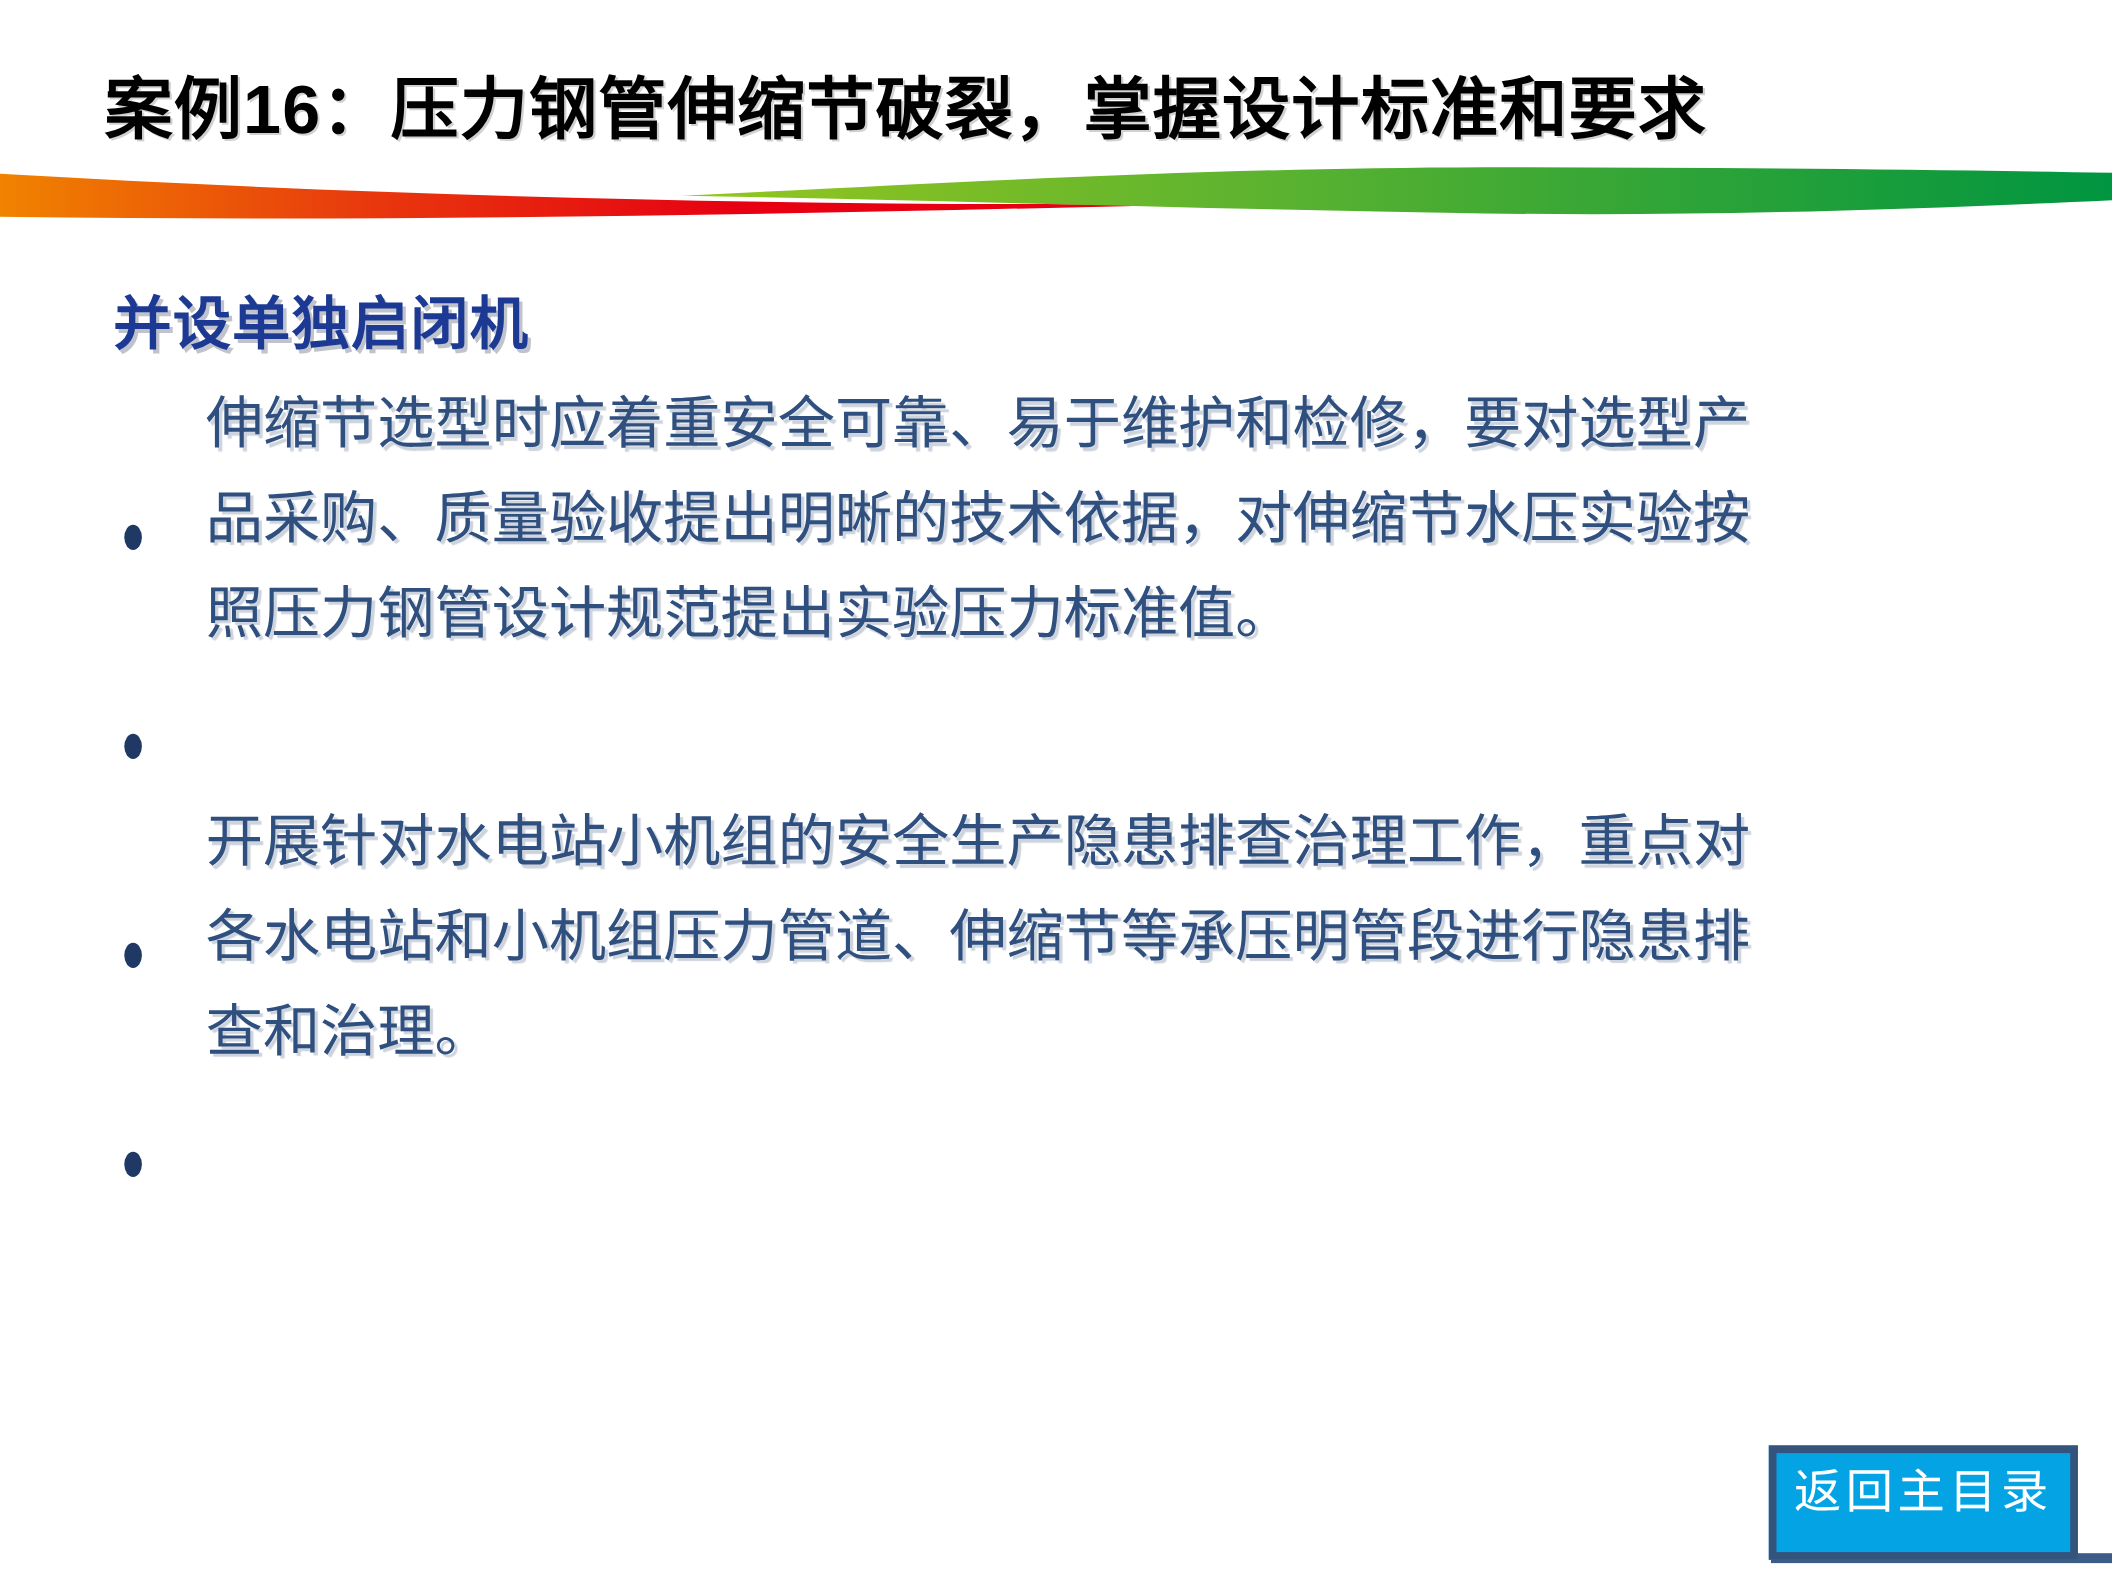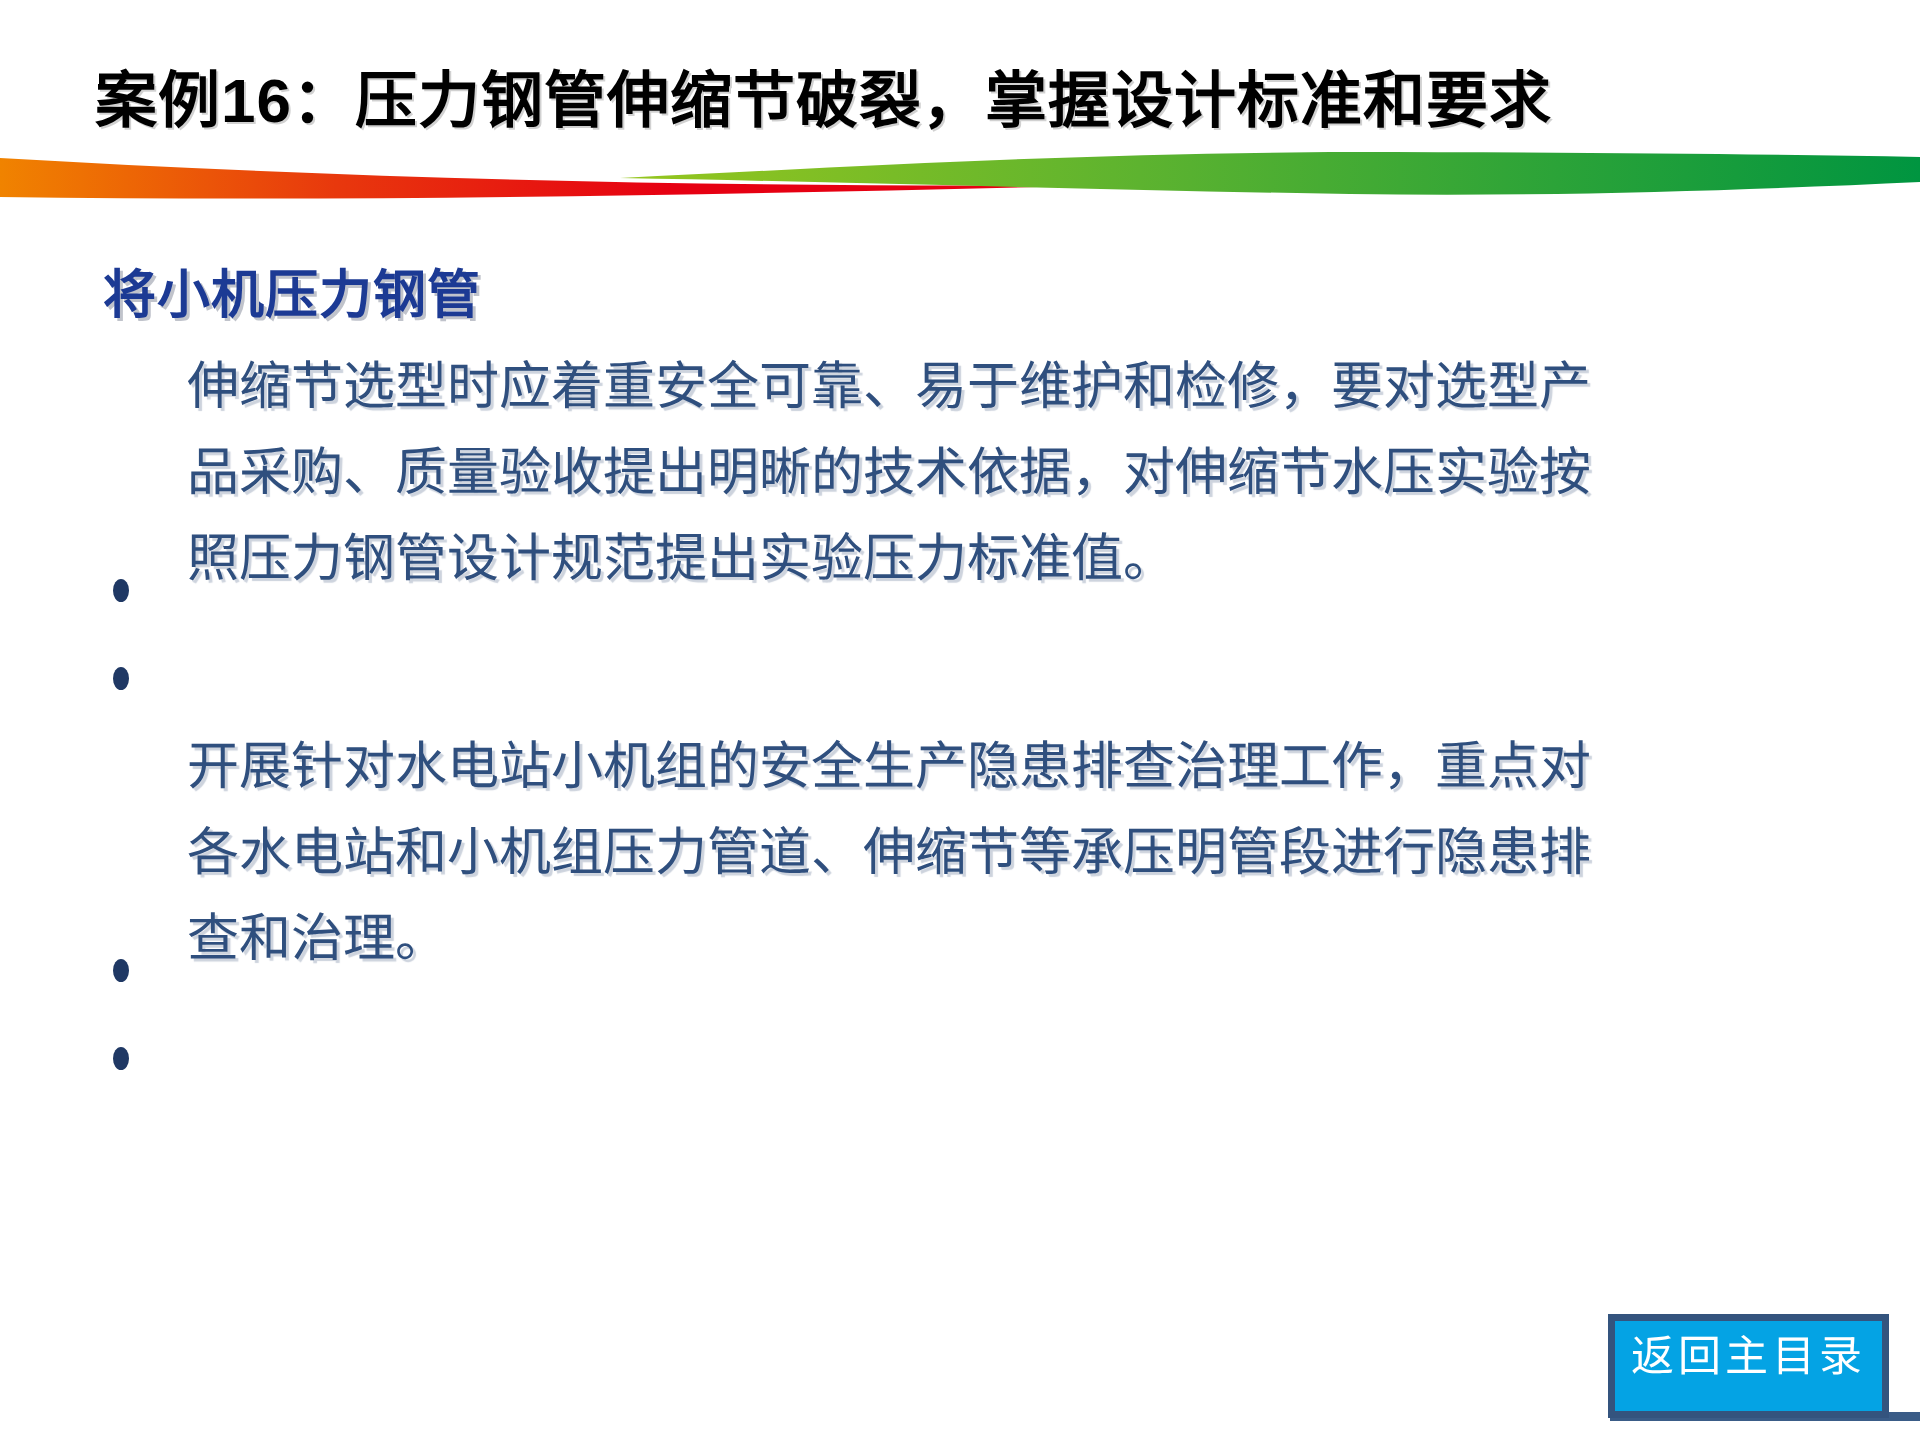--- a/index.html
+++ b/index.html
@@ -49,21 +49,21 @@
   }
 
   .bullet-list {
     position: absolute;
     left: 103px;
     top: 344px;
     width: 1760px;
   }
   .bullet-item {
     display: flex;
-    align-items: flex-end;
+    align-items: center;
     margin-bottom: 34px;
   }
   .bullet-dot {
     flex: none;
     width: 16px;
     height: 23px;
     margin: 31px 0 0 10px;
     border-radius: 50%;
     background: #1F3864;
   }
@@ -123,21 +123,21 @@
     <linearGradient id="gradGreen" x1="620" y1="0" x2="1920" y2="0" gradientUnits="userSpaceOnUse">
       <stop offset="0" stop-color="#96C61E"></stop>
       <stop offset="0.4" stop-color="#5DB32F"></stop>
       <stop offset="1" stop-color="#009540"></stop>
     </linearGradient>
   </defs>
   <path d="M0,30 C380,52 760,60 1120,57 C760,66 380,74 0,69 Z" fill="url(#gradRed)"></path>
   <path d="M620,50 C900,36 1100,25 1350,24 C1550,24 1750,26 1920,29 L1920,54 C1750,62 1550,69 1350,66 C1100,62 850,54 620,50 Z" fill="url(#gradGreen)"></path>
 </svg>
 
-<div class="section-heading">将小机压力钢管</div>
+<div class="section-heading">并设单独启闭机</div>
 
 <div class="bullet-list">
   <div class="bullet-item">
     <span class="bullet-dot"></span>
     <span class="bullet-text">伸缩节选型时应着重安全可靠、易于维护和检修，要对选型产
 品采购、质量验收提出明晰的技术依据，对伸缩节水压实验按
 照压力钢管设计规范提出实验压力标准值。</span>
   </div>
   <div class="bullet-item">
     <span class="bullet-dot"></span>

